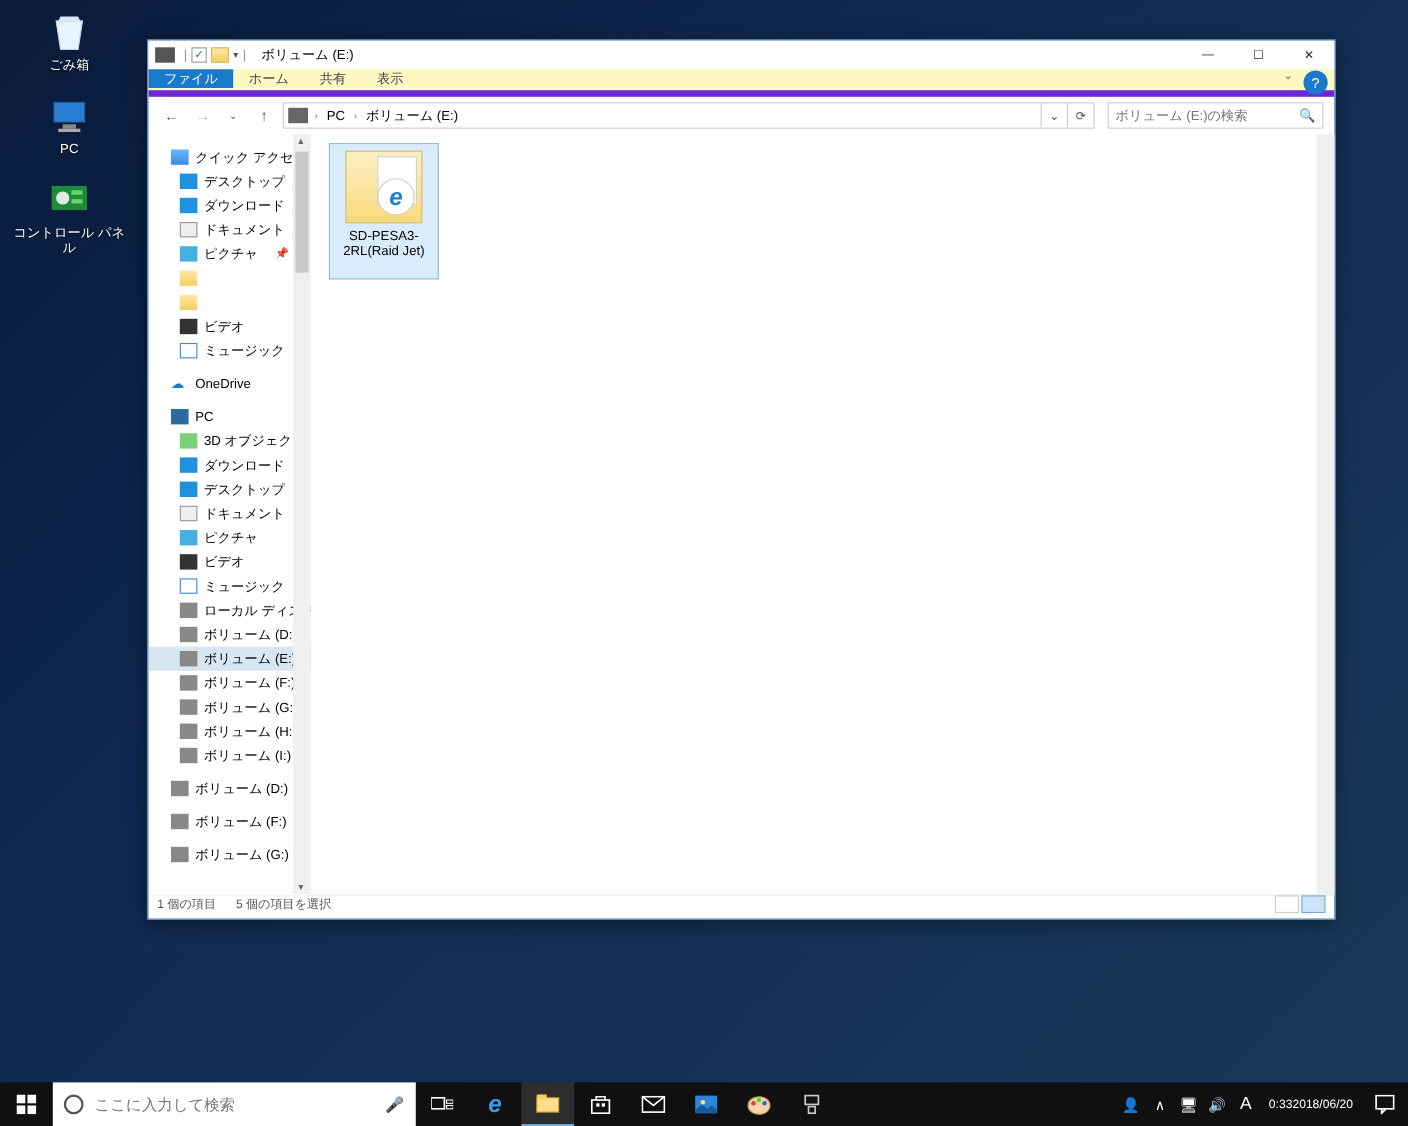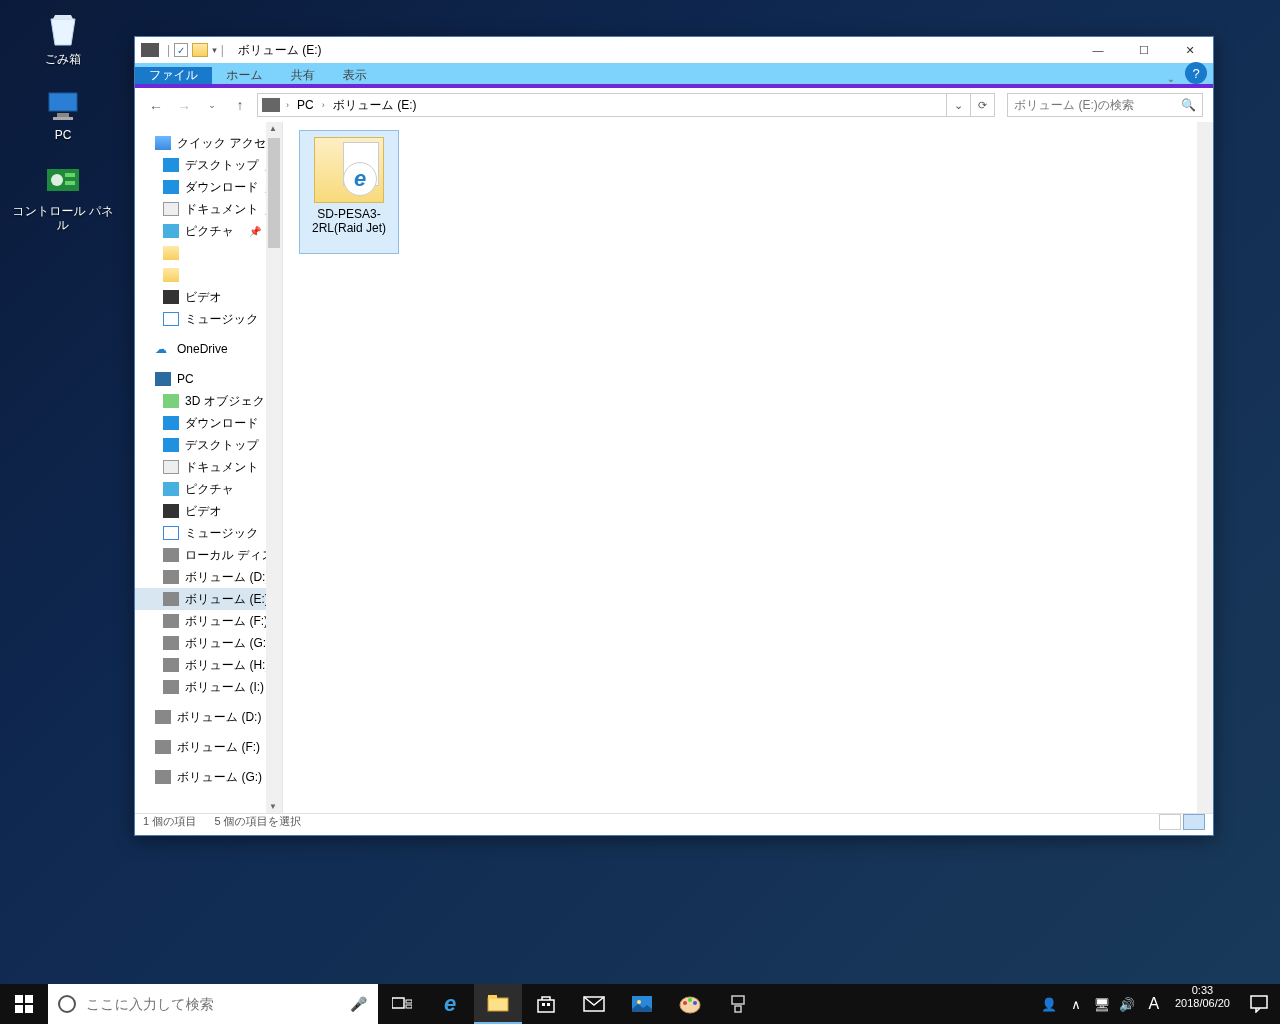--- a/index.html
+++ b/index.html
@@ -18,21 +18,21 @@
 .titlebar .sep { color:#999; margin:0 4px; }
 .qat { display:flex; align-items:center; gap:4px; }
 .qat .chk { width:14px; height:14px; border:1px solid #999; display:inline-flex; align-items:center; justify-content:center; font-size:10px; color:#2266bb; }
 .qat .fld { width:16px; height:14px; background:linear-gradient(#ffe9a8,#f7cf5e); border:1px solid #d2a93a; }
 .qat .drop { font-size:9px; color:#555; }
 .titlebar .ttl { margin-left:10px; font-size:12px; }
 .winctrls { margin-left:auto; display:flex; }
 .winctrls div { width:46px; height:26px; display:flex; align-items:center; justify-content:center; font-size:11px; color:#333; cursor:pointer; }
 
 
-.ribbon { height:25px; background:#7dd3fc; border-bottom:4px solid #6d28d9; display:flex; align-items:flex-end; padding-left:0; }
+.ribbon { height:25px; background:#fef9c3; border-bottom:6px solid #6d28d9; display:flex; align-items:flex-start; padding-left:0; }
 .ribbon .tab { padding:0 14px; display:flex; align-items:center; font-size:12px; color:#444; cursor:pointer; }
 .ribbon .tab.file { background:#1979ca; color:#fff; }
 .ribbon .spacer { flex:1; }
 .ribbon .expand { width:28px; display:flex; align-items:center; justify-content:center; color:#666; font-size:10px;}
 .ribbon .help { width:22px; height:22px; margin:1px 6px 0 0; border-radius:50%; background:#1979ca; color:#fff; display:flex; align-items:center; justify-content:center; font-size:13px; }
 
 
 .navbar { height:34px; display:flex; align-items:center; padding:0 10px; gap:6px; }
 .navbtn { width:22px; height:22px; display:flex; align-items:center; justify-content:center; color:#606060; cursor:pointer; font-size:14px;}
 .navbtn.disabled { color:#bbb; }
@@ -88,21 +88,21 @@
 
 .taskbar { position:absolute; left:0; bottom:0; width:1280px; height:40px; background:#101010; display:flex; align-items:center; color:#fff;}
 .tbtn { width:48px; height:40px; display:flex; align-items:center; justify-content:center; cursor:pointer;}
 .tbtn.active { border-bottom:2px solid #76b9ed; background:rgba(255,255,255,.12);}
 .searchbox { width:330px; height:40px; background:#fff; color:#666; display:flex; align-items:center; padding:0 10px; gap:10px;}
 .searchbox .o { width:18px; height:18px; border:2px solid #555; border-radius:50%;}
 .searchbox input { border:none; outline:none; flex:1; font-size:14px; color:#a21caf; background:transparent;}
 .searchbox .mic { font-size:14px; color:#555;}
 .tray { margin-left:auto; display:flex; align-items:center; height:40px;}
 .tray .ti { width:26px; height:40px; display:flex; align-items:center; justify-content:center; font-size:13px; cursor:pointer;}
-.clock { display:flex; flex-direction:column; align-items:center; justify-content:flex-start; height:40px; padding:0 8px; font-size:11px; line-height:13px; cursor:pointer;}
+.clock { display:flex; flex-direction:row; align-items:center; justify-content:center; height:40px; padding:0 8px; font-size:11px; line-height:13px; cursor:pointer;}
 .notif { width:42px; display:flex; align-items:center; justify-content:center;}
 
 
 .edge-e{ color:#1e7fcb; font-weight:bold; font-size:22px; font-style:italic;}
 </style>
 </head>
 <body>
 
 <div class="desktop">
   <div class="d-icon">

